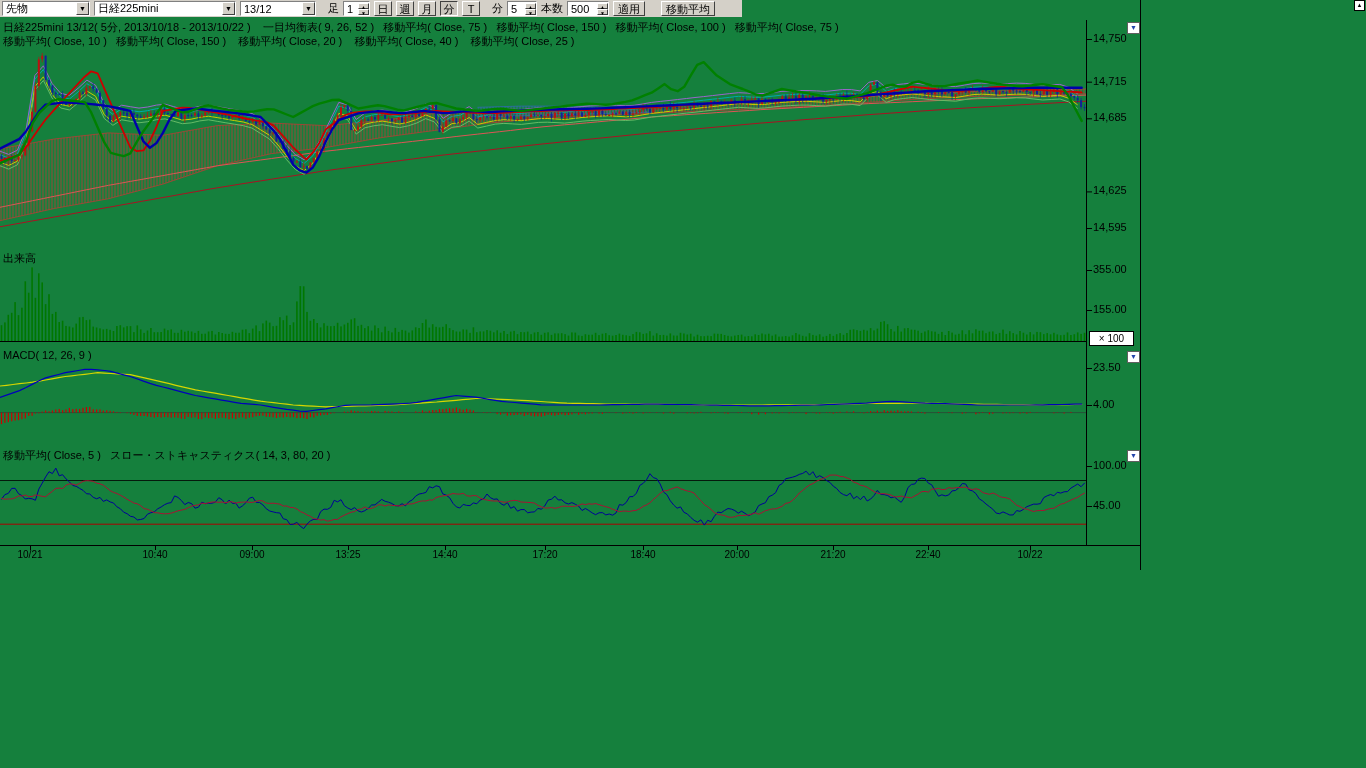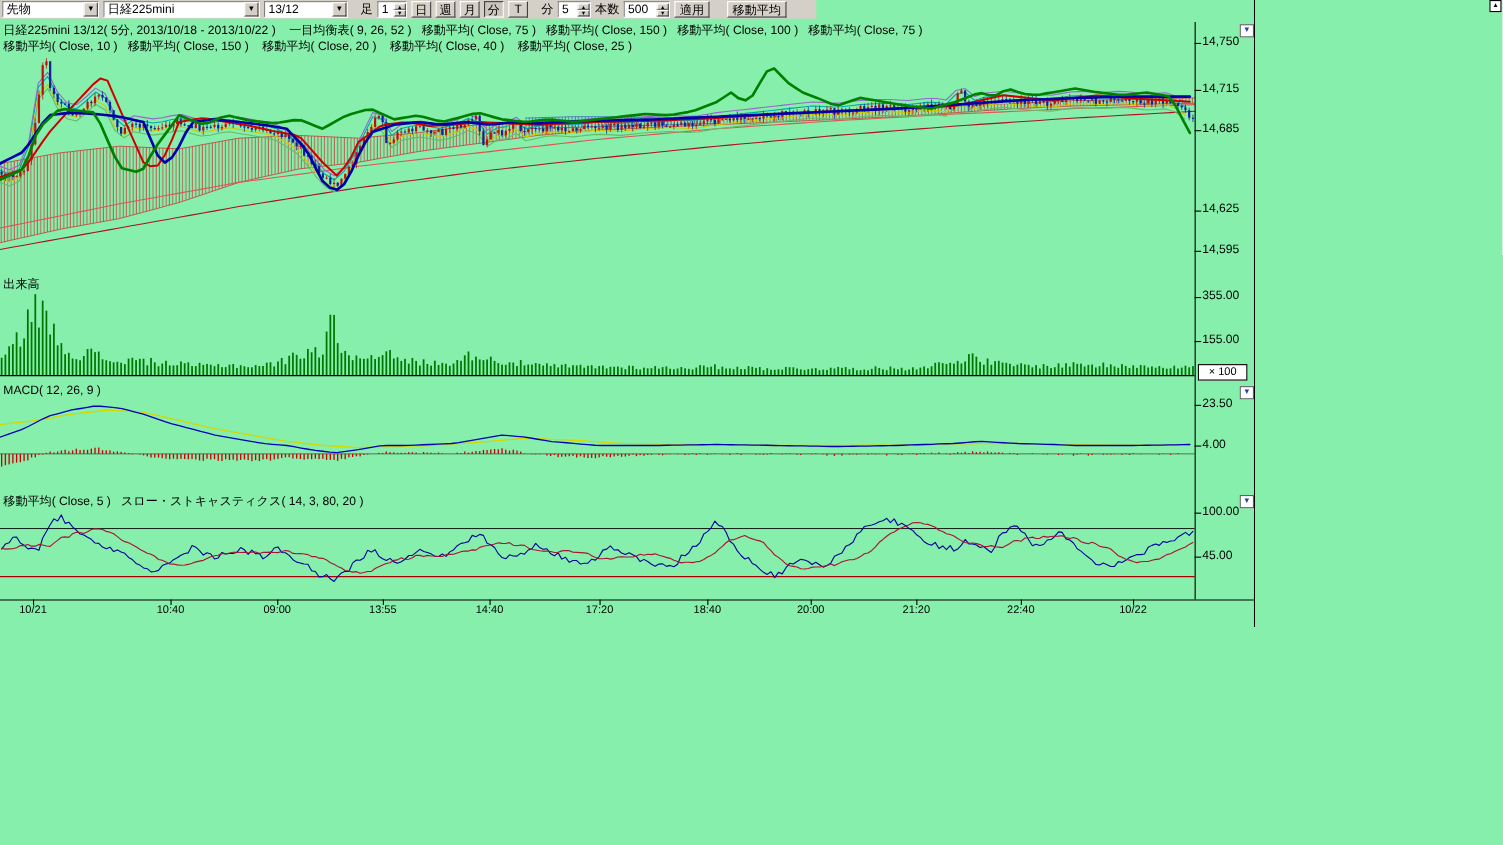--- a/index.html
+++ b/index.html
@@ -1,17 +1,17 @@
 <!DOCTYPE html>
 <html><head>
 <meta charset="utf-8">
 <style>
   html,body{margin:0;padding:0;background:#fff;}
   body{font-family:"Liberation Sans","DejaVu Sans",sans-serif;}
-  .app{position:relative;width:1366px;height:768px;background:#86efac;overflow:hidden;}
+  .app{position:relative;width:1366px;height:768px;background:#15803d;overflow:hidden;}
   .toolbar{position:absolute;left:0;top:0;width:742px;height:17px;background:#d4d0c8;display:flex;align-items:center;gap:4px;padding:1px 2px;box-sizing:border-box;z-index:5;}
   .tb-select{background:#fff;border:1px solid;border-color:#808080 #fff #fff #808080;height:15px;display:flex;align-items:center;justify-content:space-between;font-size:11px;padding-left:3px;box-sizing:border-box;cursor:default;}
   .dd{width:13px;height:13px;background:#d4d0c8;border:1px solid;border-color:#fff #404040 #404040 #fff;font-size:7px;line-height:11px;text-align:center;color:#000;box-sizing:border-box;}
   .dd i{font-style:normal;}
   .tb-label{font-size:11px;color:#000;}
   .tb-spin{background:#fff;border:1px solid;border-color:#808080 #fff #fff #808080;height:15px;display:flex;align-items:center;justify-content:space-between;font-size:11px;padding-left:3px;box-sizing:border-box;}
   .spin-arrows{display:flex;flex-direction:column;width:11px;}
   .spin-arrows i{font-style:normal;font-size:5px;line-height:6px;height:6px;background:#d4d0c8;border:1px solid;border-color:#fff #404040 #404040 #fff;text-align:center;box-sizing:border-box;}
   .tb-btn{height:15px;background:#d4d0c8;border:1px solid;border-color:#fff #404040 #404040 #fff;font-size:11px;font-family:inherit;padding:0 4px;cursor:default;}
   .tb-btn.sq{width:18px;padding:0;text-align:center;}
@@ -1372,21 +1372,21 @@
       <div class="ylab" style="left: 1093px; top: 221px;">14,595</div>
       <div class="ylab" style="left: 1093px; top: 263px;">355.00</div>
       <div class="ylab" style="left: 1093px; top: 303px;">155.00</div>
       <div class="ylab" style="left: 1093px; top: 361px;">23.50</div>
       <div class="ylab" style="left: 1093px; top: 398px;">4.00</div>
       <div class="ylab" style="left: 1093px; top: 459px;">100.00</div>
       <div class="ylab" style="left: 1093px; top: 499px;">45.00</div>
       <div class="xlab" style="left: 30px; top: 549px;">10/21</div>
       <div class="xlab" style="left: 155px; top: 549px;">10:40</div>
       <div class="xlab" style="left: 252px; top: 549px;">09:00</div>
-      <div class="xlab" style="left: 348px; top: 549px;">13:55</div>
+      <div class="xlab" style="left: 348px; top: 549px;">13:25</div>
       <div class="xlab" style="left: 445px; top: 549px;">14:40</div>
       <div class="xlab" style="left: 545px; top: 549px;">17:20</div>
       <div class="xlab" style="left: 643px; top: 549px;">18:40</div>
       <div class="xlab" style="left: 737px; top: 549px;">20:00</div>
       <div class="xlab" style="left: 833px; top: 549px;">21:20</div>
       <div class="xlab" style="left: 928px; top: 549px;">22:40</div>
       <div class="xlab" style="left: 1030px; top: 549px;">10/22</div>
     </div>
 
   <div class="panel-menu-btn" style="left:1127px;top:22px"><i>▼</i></div>

